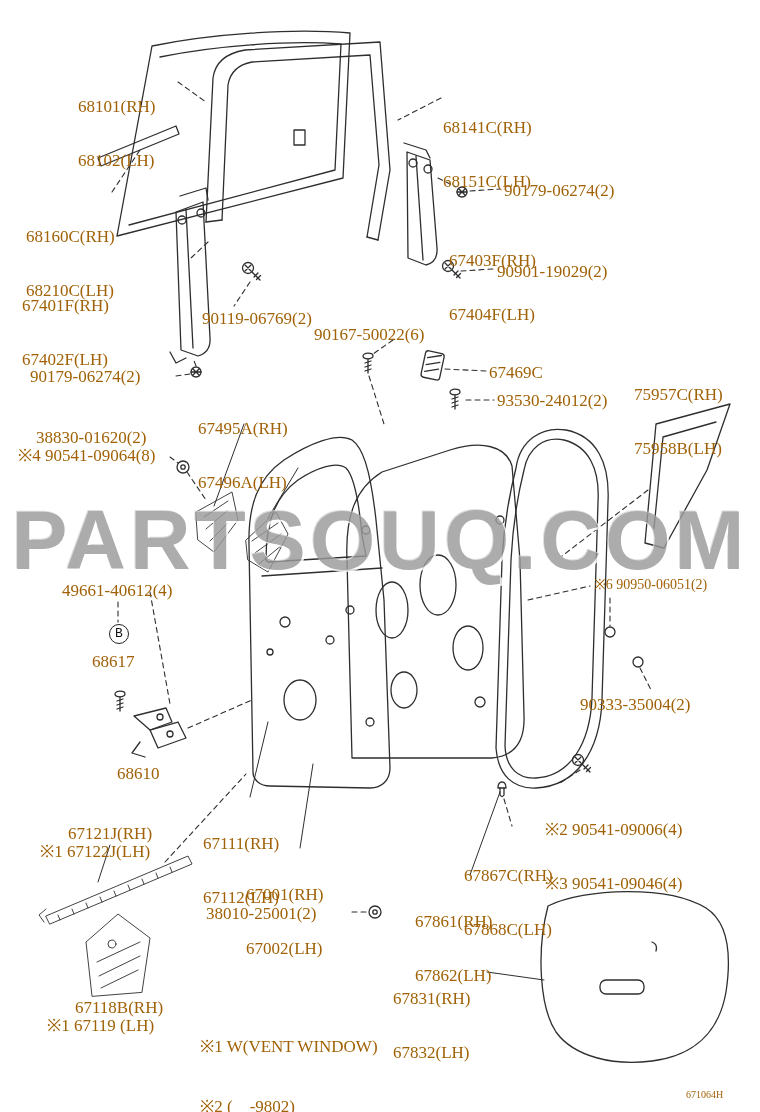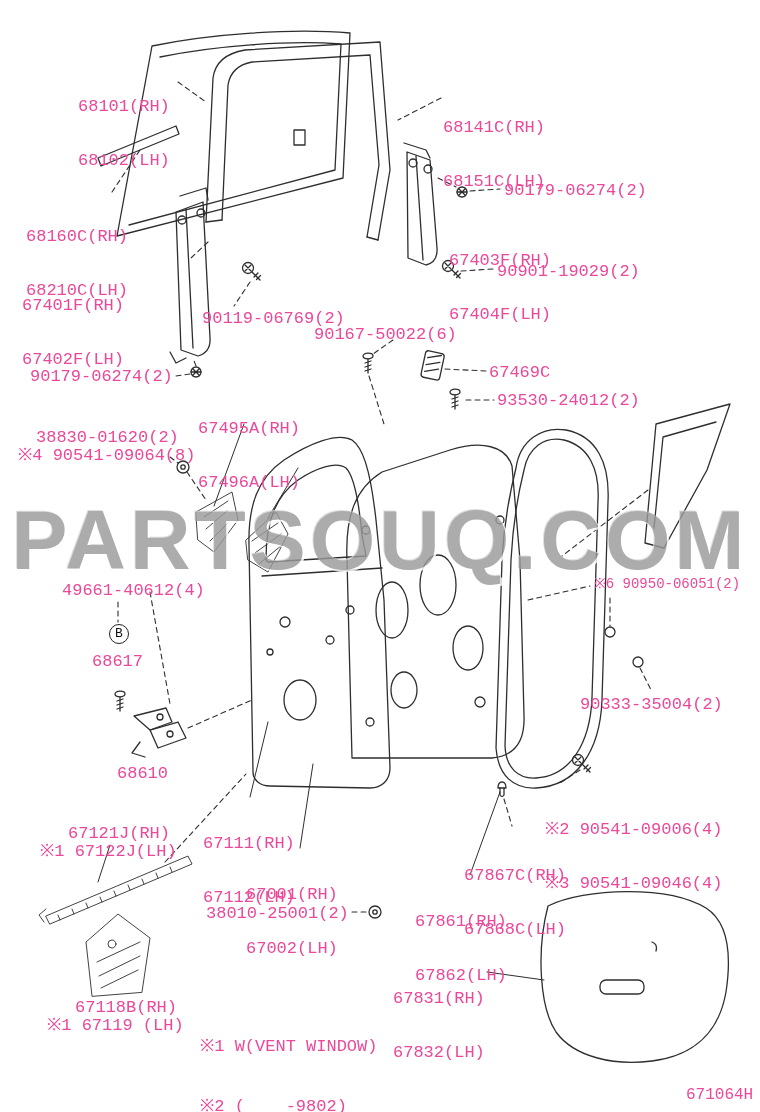--- a/index.html
+++ b/index.html
@@ -4,25 +4,25 @@
 <style>
   html,body{margin:0;padding:0;}
   body{width:760px;height:1112px;position:relative;background:#ffffff;overflow:hidden;
        font-family:"Liberation Mono","DejaVu Sans Mono",monospace;}
   .stage{position:absolute;inset:0;}
   svg.art{position:absolute;left:0;top:0;z-index:1;}
   .art *{stroke:#2e2e2e;fill:none;stroke-width:1.3;stroke-linecap:round;stroke-linejoin:round;}
   .art .d *{stroke-dasharray:5 4;stroke-width:1.1;}
   .art .s *{stroke-width:1;}
   .art .hatch *{stroke-width:.9;}
-  .lbl{position:absolute;z-index:3;font-family:Liberation Mono, monospace;
-       font-size:17px;line-height:18px;color:#ec4899;white-space:pre;}
+  .lbl{position:absolute;z-index:3;font-family:Liberation Serif, serif;
+       font-size:17px;line-height:18px;color:#a16207;white-space:pre;}
   .lbl.small{font-size:14px;line-height:17px;}
   .notes{line-height:20px;}
-  .docnum{font-size:16px;}
+  .docnum{font-size:10px;}
   .bmark{position:absolute;z-index:3;width:18px;height:18px;border:1.5px solid #222;border-radius:50%;
          text-align:center;font:13px/18px "Liberation Mono","DejaVu Sans Mono",monospace;color:#111;}
   .watermark{position:absolute;left:0;right:0;top:492px;z-index:2;text-align:center;
              font-family:"Liberation Sans",sans-serif;font-weight:bold;font-size:84px;
              letter-spacing:4px;color:#9a9a9a;opacity:.82;pointer-events:none;
              text-shadow:2px 2px 0 #ffffff,-1px -1px 0 #d6d6d6;}
 </style>
 </head>
 <body>
 
@@ -245,20 +245,24 @@
 <div class="lbl" style="left:497px;top:263px">90901-19029(2)</div>
 
 <div class="lbl" style="left:202px;top:310px">90119-06769(2)</div>
 
 <div class="lbl" style="left:314px;top:326px">90167-50022(6)</div>
 
 <div class="lbl" style="left:30px;top:368px">90179-06274(2)</div>
 
 <div class="lbl" style="left:489px;top:364px">67469C</div>
 
+<div class="lbl" style="left:634px;top:350px">
+  <div>75957C(RH)</div>
+  <div>75958B(LH)</div>
+</div>
 
 <div class="lbl" style="left:198px;top:384px">
   <div>67495A(RH)</div>
   <div>67496A(LH)</div>
 </div>
 
 <div class="lbl" style="left:497px;top:392px">93530-24012(2)</div>
 
 <div class="lbl" style="left:36px;top:429px">38830-01620(2)</div>
 

